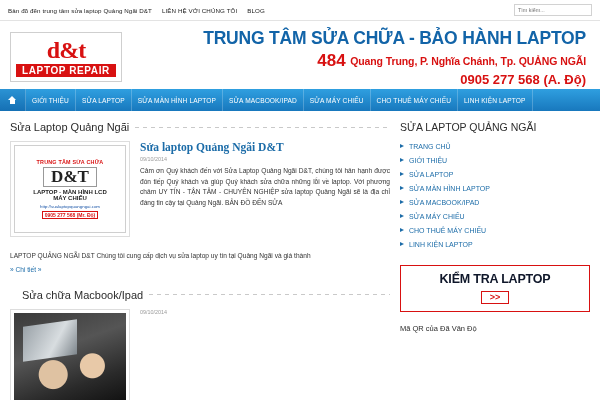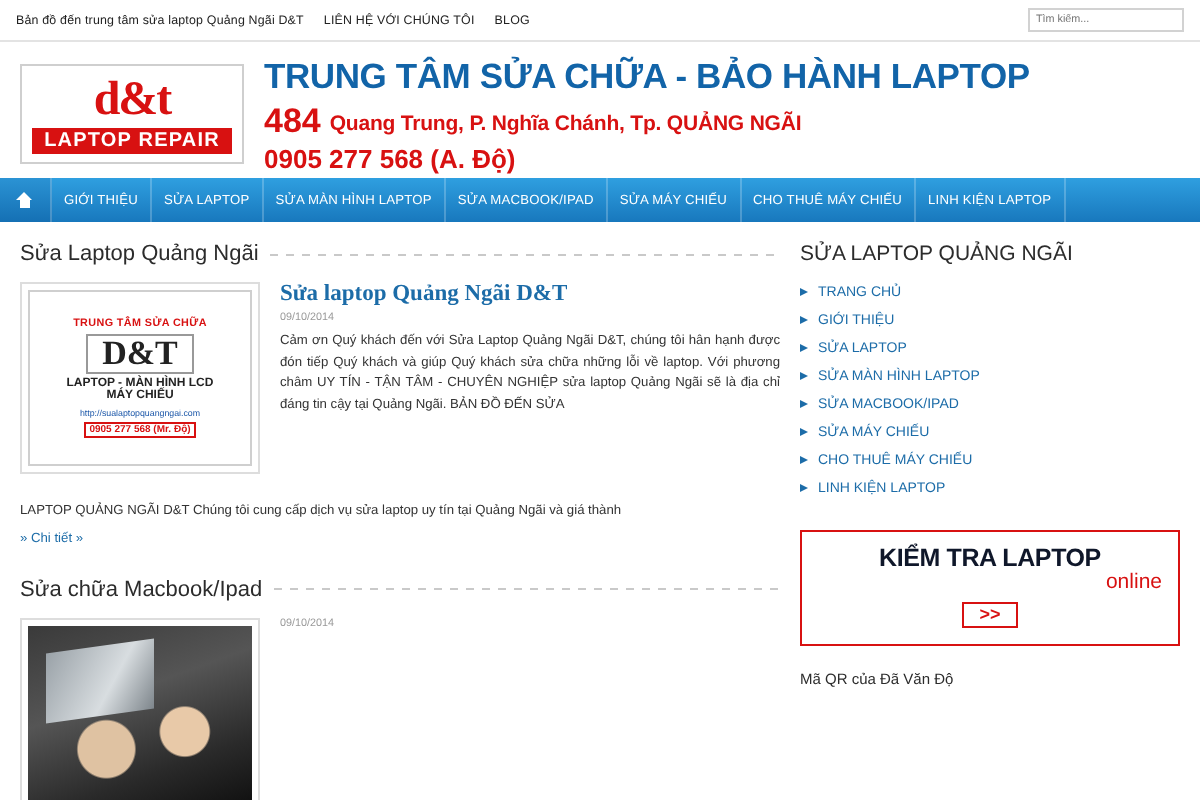--- a/index.html
+++ b/index.html
@@ -67,21 +67,21 @@
   }
   .logo .logo-bar {
     background: #d81111;
     color: #fff;
     font-size: 10px;
     font-weight: bold;
     letter-spacing: .6px;
     padding: 1px 6px;
     margin-top: 2px;
   }
-  .head-text { flex: 1; text-align: left; padding-right: 4px; }
+  .head-text { flex: 1; text-align: right; padding-right: 4px; }
   .head-line1 {
     font-size: 17.5px;
     font-weight: bold;
     color: #1264a8;
     letter-spacing: -.2px;
     white-space: nowrap;
   }
   .head-line2 {
     margin-top: 2px;
     white-space: nowrap;
@@ -357,21 +357,21 @@
         <div class="post-body">
           <div class="post-title">Sửa laptop Quảng Ngãi D&amp;T</div>
           <div class="post-date">09/10/2014</div>
           <div class="post-text">Cảm ơn Quý khách đến với Sửa Laptop Quảng Ngãi D&amp;T, chúng tôi hân hạnh được đón tiếp Quý khách và giúp Quý khách sửa chữa những lỗi về laptop. Với phương châm UY TÍN - TẬN TÂM - CHUYÊN NGHIỆP sửa laptop Quảng Ngãi sẽ là địa chỉ đáng tin cậy tại Quảng Ngãi. BẢN ĐỒ ĐẾN SỬA</div>
         </div>
       </div>
 
       <div class="full-text">LAPTOP QUẢNG NGÃI D&amp;T Chúng tôi cung cấp dịch vụ sửa laptop uy tín tại Quảng Ngãi và giá thành</div>
       <div class="post-more">» Chi tiết »</div>
 
-      <div class="sec-head" style="margin-top:16px;">
+      <div class="sec-head" style="margin-top:16px;margin-left:12px;">
         <span class="sec-title">Sửa chữa Macbook/Ipad</span>
         <span class="sec-dash"></span>
       </div>
 
       <div class="post">
         <div class="post-thumb">
           <div class="thumb-photo"></div>
         </div>
         <div class="post-body">
           <div class="post-date">09/10/2014</div>
@@ -388,21 +388,20 @@
         <li>SỬA LAPTOP</li>
         <li>SỬA MÀN HÌNH LAPTOP</li>
         <li>SỬA MACBOOK/IPAD</li>
         <li>SỬA MÁY CHIẾU</li>
         <li>CHO THUÊ MÁY CHIẾU</li>
         <li>LINH KIỆN LAPTOP</li>
       </ul>
 
       <div class="kiemtra-box">
         <div class="kt-l1">KIỂM TRA LAPTOP</div>
-        <div class="kt-l2">online</div>
         <div class="kt-btn">&gt;&gt;</div>
       </div>
 
       <div class="side-sub">Mã QR của Đã Văn Độ</div>
     </div>
 
   </div>
 </div>
 
 </body></html>

